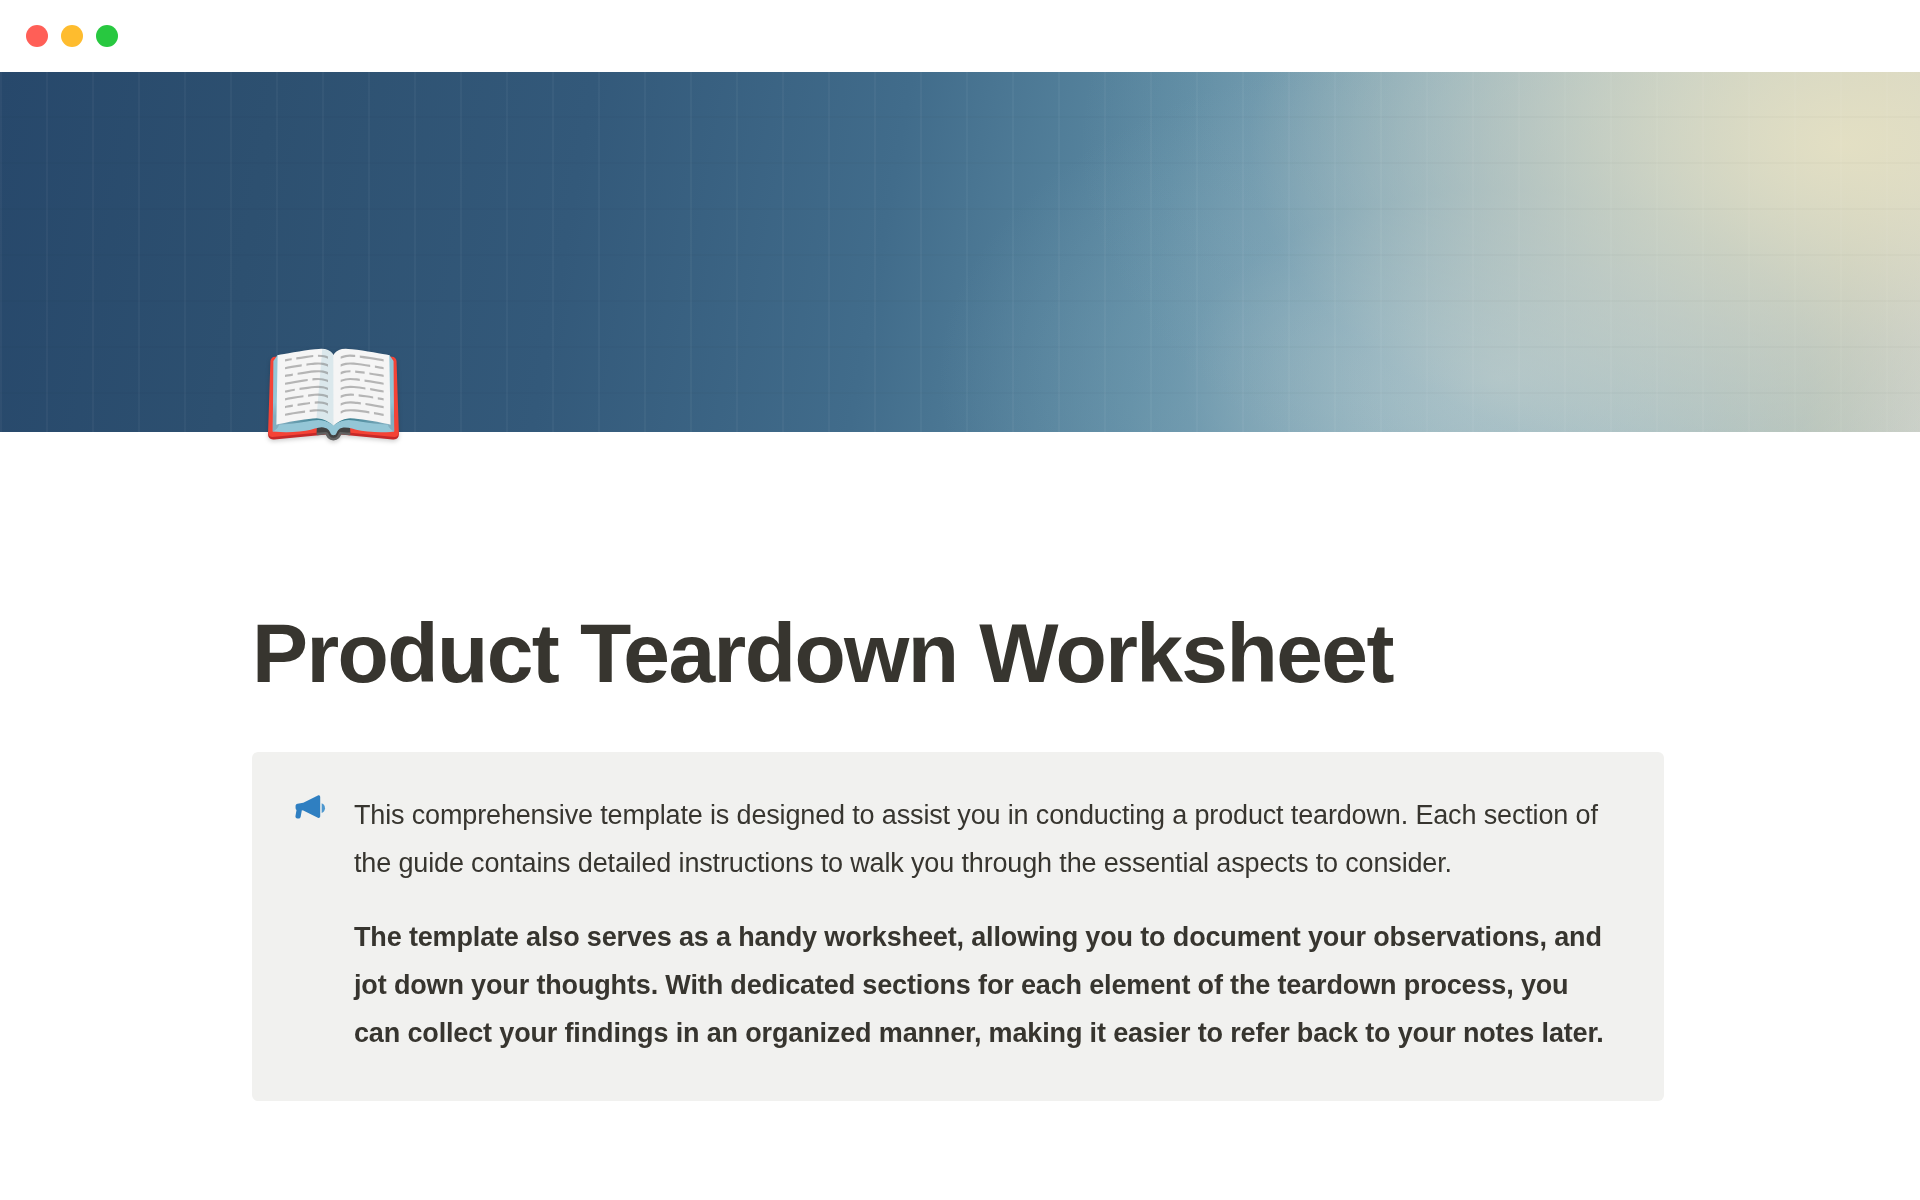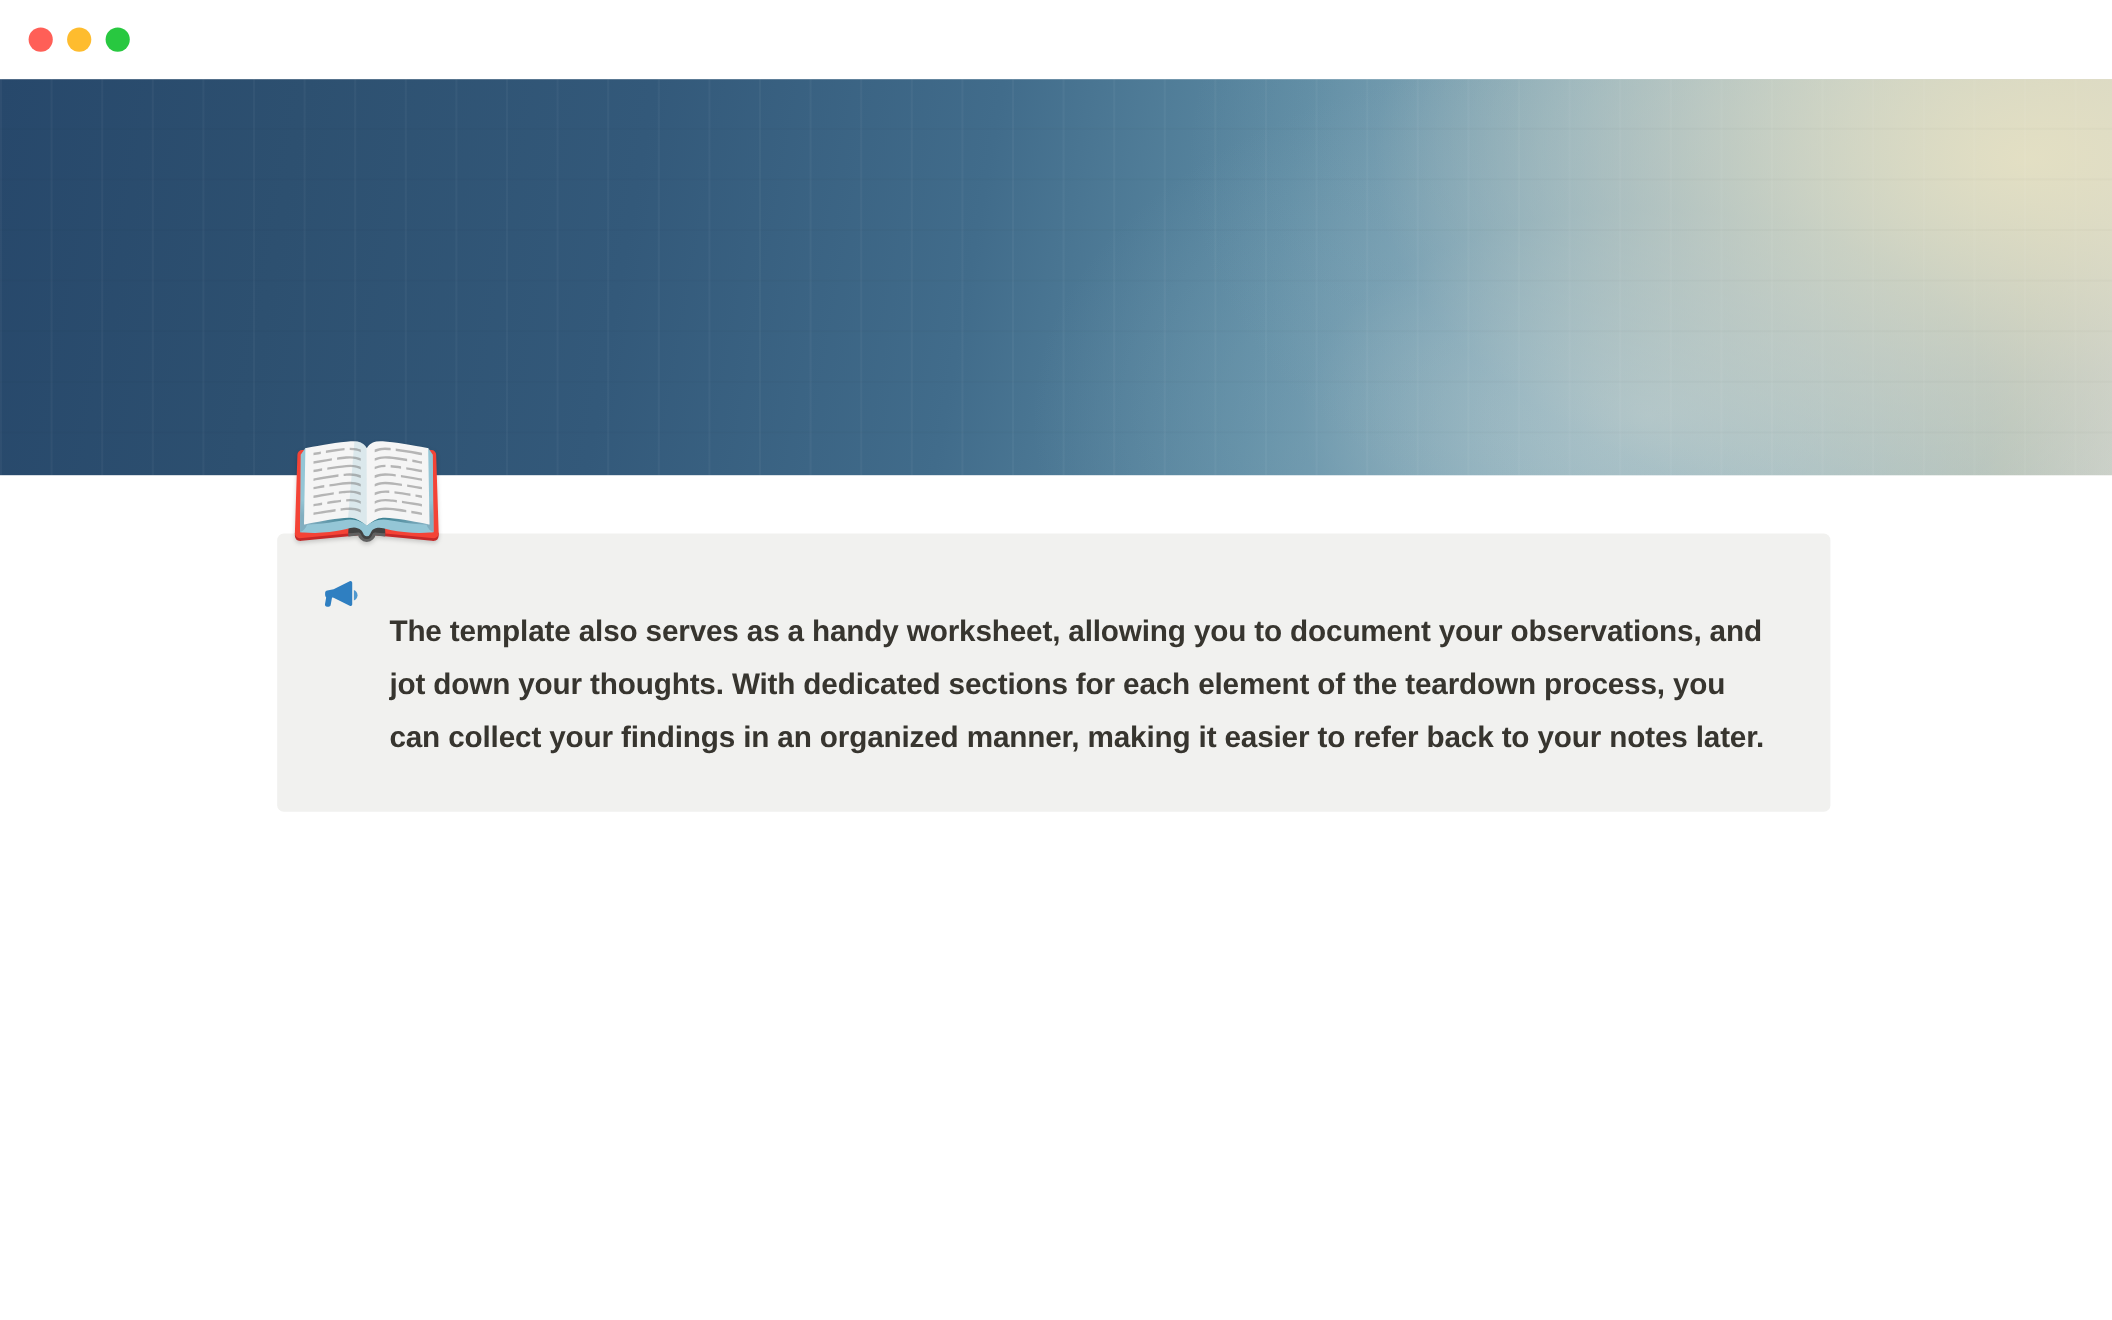--- a/index.html
+++ b/index.html
@@ -152,28 +152,30 @@
   <div class="cover"></div>
 
   <div class="page">
 
     <div class="icon-wrap">
       <span class="page-emoji">📖</span>
     </div>
 
     <div class="content">
 
+      <h1 class="page-title">Product Teardown Worksheet</h1>
 
       <div class="callout">
         <div class="callout-icon">
           <svg class="megaphone-svg" width="38" height="38" viewBox="0 0 64 64" aria-hidden="true">
             <path d="M6 27c0-2 1.4-3.6 3.3-3.9l9.7-1.6 24.6-12.3c1.8-.9 3.9.4 3.9 2.4v32.8c0 2-2.1 3.3-3.9 2.4L19 34.5l-2.4-.4-2.1 11.3c-.3 1.5-1.6 2.6-3.2 2.6H9c-2 0-3.5-1.8-3.2-3.8L7.6 33.8C6.6 33 6 31.7 6 30.3V27z" fill="#2f7fc1"></path>
             <path d="M50 22.5c3.3 1.2 5.6 4.4 5.6 8.1s-2.3 6.9-5.6 8.1V22.5z" fill="#4e98cf"></path>
           </svg>
         </div>
         <div class="callout-body">
+          <p>This comprehensive template is designed to assist you in conducting a product teardown. Each section of the guide contains detailed instructions to walk you through the essential aspects to consider.</p>
           <p class="second">The template also serves as a handy worksheet, allowing you to document your observations, and jot down your thoughts. With dedicated sections for each element of the teardown process, you can collect your findings in an organized manner, making it easier to refer back to your notes later.</p>
         </div>
       </div>
 
     </div>
   </div>
 </div>
 
 </body></html>

